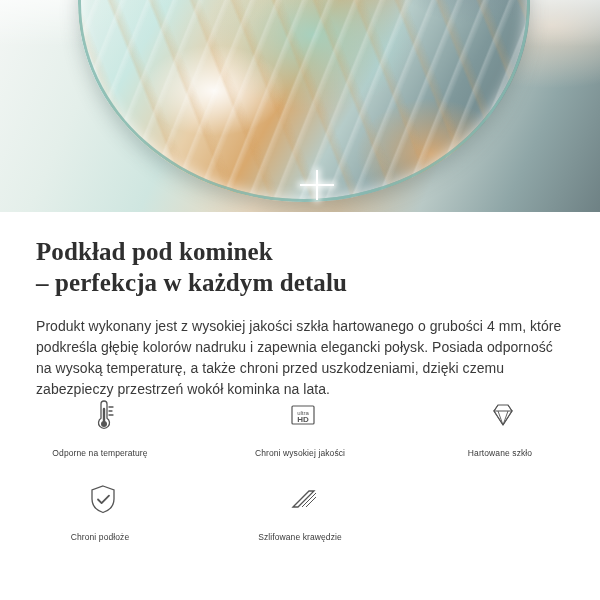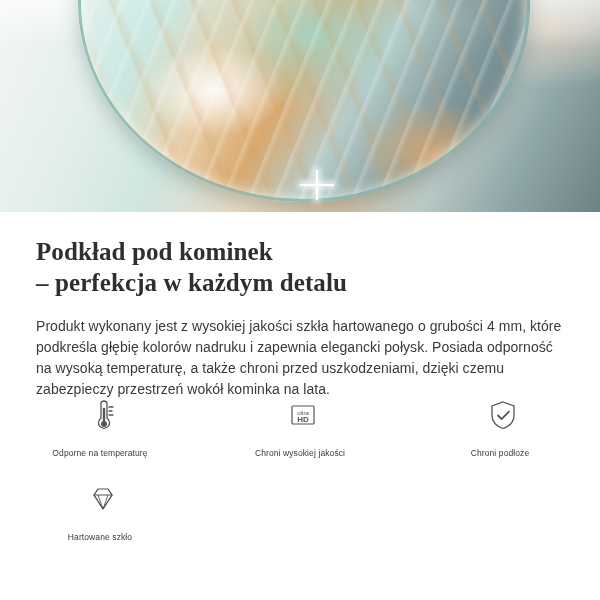--- a/index.html
+++ b/index.html
@@ -210,35 +210,46 @@
           <rect x="9" y="11" width="22" height="18" rx="1"></rect>
           <text x="20" y="20" font-family="Liberation Sans, sans-serif" font-size="6" fill="#555" stroke="none" text-anchor="middle">ultra</text>
           <text x="20" y="27" font-family="Liberation Sans, sans-serif" font-size="8" font-weight="bold" fill="#555" stroke="none" text-anchor="middle">HD</text>
         </svg>
       </div>
       <div class="feature-label">Chroni wysokiej jakości</div>
     </div>
 
     <div class="feature">
       <div class="feature-icon">
-        <svg width="40" height="40" viewBox="0 0 40 40" fill="none" stroke="#555" stroke-width="1.3">
-          <path d="M20 7l11 4v9c0 7-5 11.5-11 13.5C14 31.5 9 27 9 20v-9l11-4z"></path>
-          <path d="M15 20.5l3.6 3.6L26 16.6" stroke-width="1.8" stroke-linecap="round" stroke-linejoin="round"></path>
-        </svg>
-      </div>
-      <div class="feature-label">Chroni podłoże</div>
-    </div>
-
-    <div class="feature">
-      <div class="feature-icon">
         <svg width="40" height="40" viewBox="0 0 40 40" fill="none" stroke="#555" stroke-width="1.2">
           <path d="M11 16h18l-9 14-9-14z"></path>
           <path d="M11 16l4-6h10l4 6"></path>
           <path d="M15 10l-4 6 9 14 9-14-4-6M15 16l5 14M25 16l-5 14" stroke-width="0.9"></path>
         </svg>
       </div>
       <div class="feature-label">Hartowane szkło</div>
     </div>
 
+    <div class="feature">
+      <div class="feature-icon">
+        <svg width="40" height="40" viewBox="0 0 40 40" fill="none" stroke="#555" stroke-width="1.3">
+          <path d="M20 7l11 4v9c0 7-5 11.5-11 13.5C14 31.5 9 27 9 20v-9l11-4z"></path>
+          <path d="M15 20.5l3.6 3.6L26 16.6" stroke-width="1.8" stroke-linecap="round" stroke-linejoin="round"></path>
+        </svg>
+      </div>
+      <div class="feature-label">Chroni podłoże</div>
+    </div>
+
+    <div class="feature">
+      <div class="feature-icon">
+        <svg width="40" height="40" viewBox="0 0 40 40" fill="none" stroke="#555" stroke-width="1.3">
+          <path d="M10 28L26 12h5L15 28h-5z"></path>
+          <path d="M15 28L31 12" stroke-width="1"></path>
+          <path d="M19 28L33 14" stroke-width="1"></path>
+          <path d="M23 28L33 18" stroke-width="1"></path>
+        </svg>
+      </div>
+      <div class="feature-label">Szlifowane krawędzie</div>
+    </div>
 
 
   </div>
 </div>
 
 </body></html>

